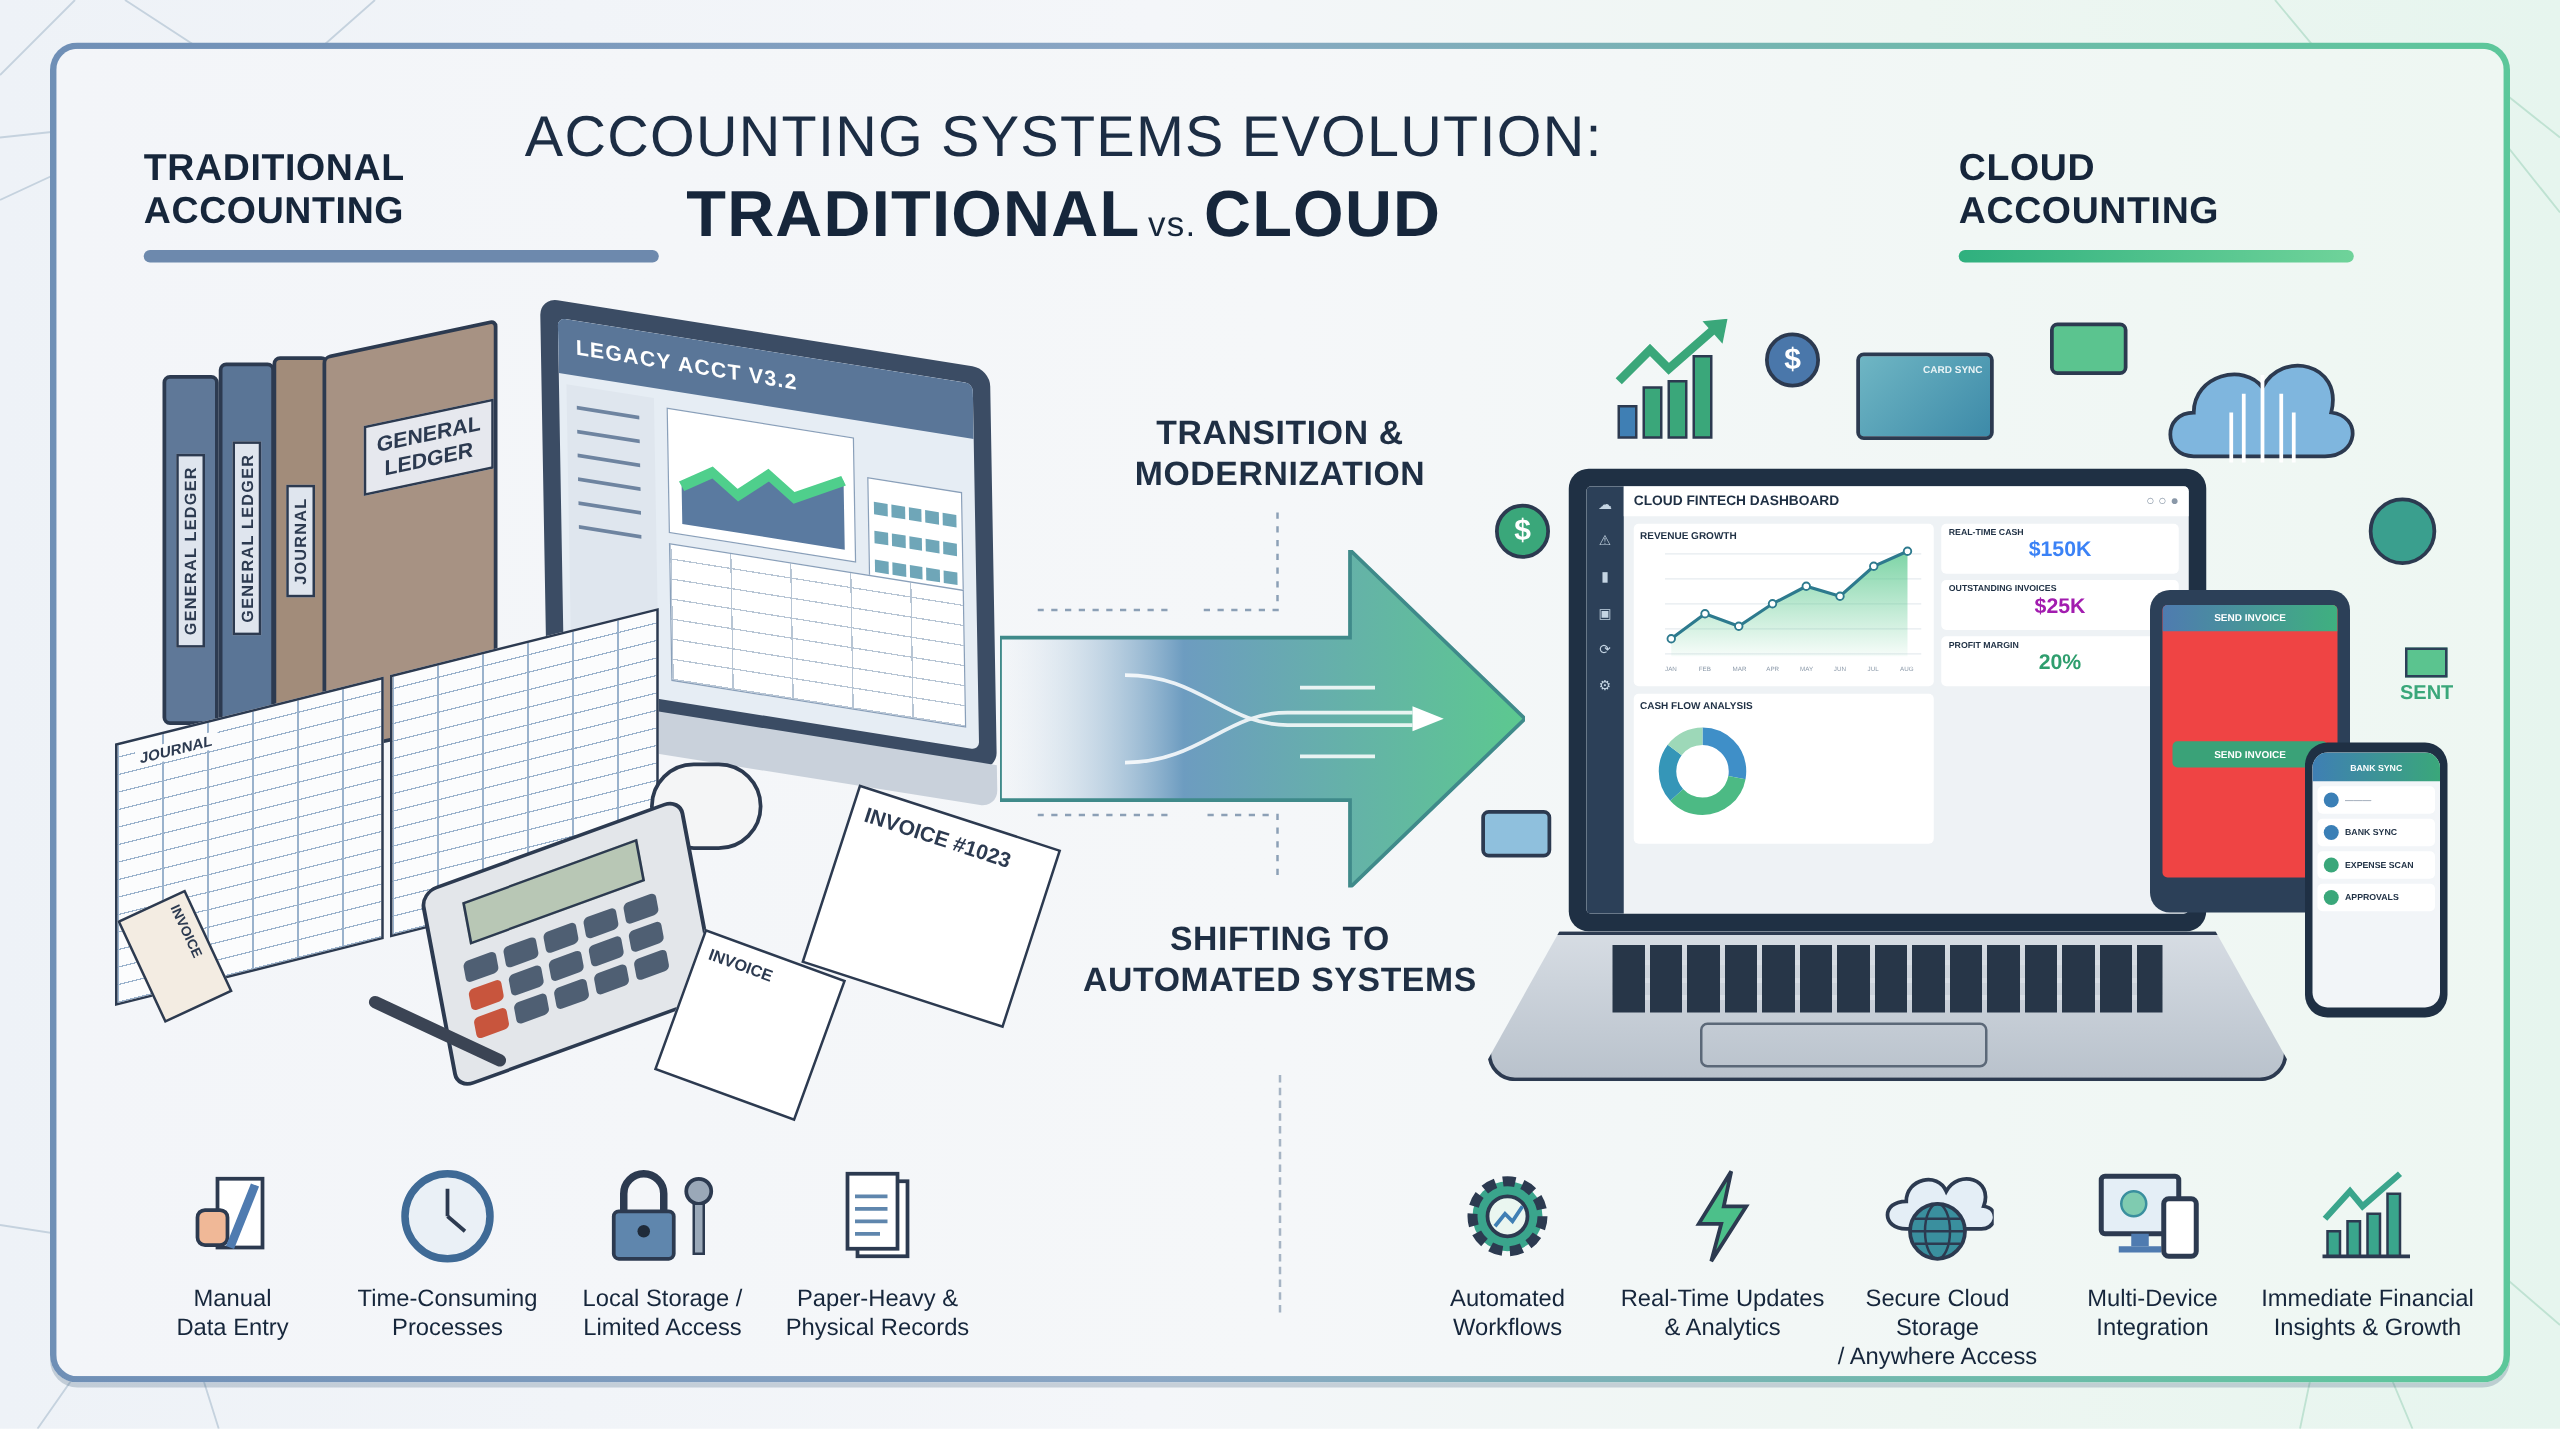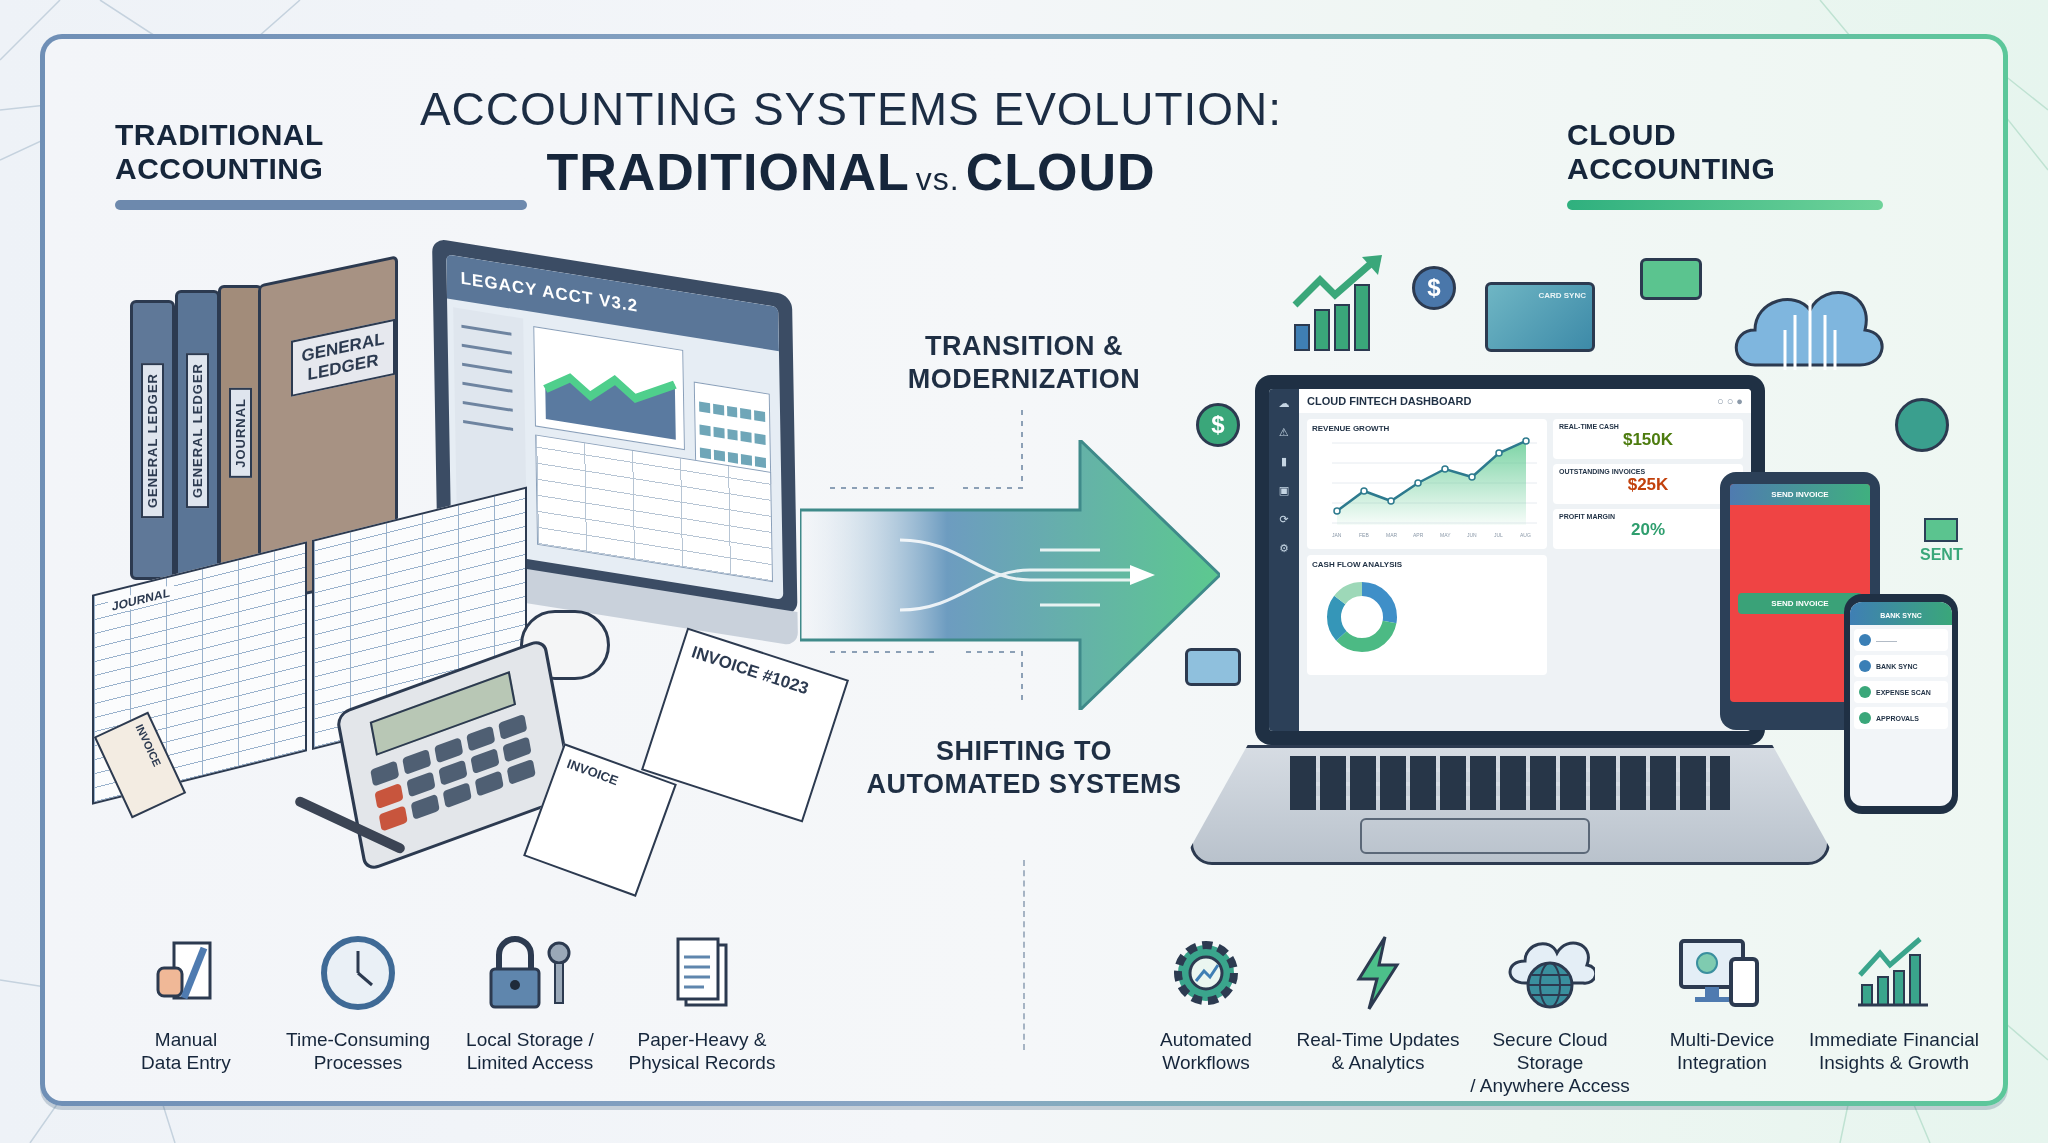--- a/index.html
+++ b/index.html
@@ -21,21 +21,21 @@
   }
   .section-head { position: absolute; font-weight: 700; font-size: 30px; letter-spacing: 0.5px; color: #16263b; }
   .section-head .bar { display: block; height: 10px; border-radius: 6px; margin-top: 14px; }
   .head-left { left: 115px; top: 118px; width: 412px; }
   .head-left .bar { background: #6d89ad; }
   .head-right { left: 1567px; top: 118px; width: 316px; }
   .head-right .bar { background: linear-gradient(90deg, #2fb07e, #6fd39a); }
   .title { position: absolute; left: 16px; width: 1670px; top: 82px; text-align: center; }
   .title .l1 { font-size: 46px; font-weight: 400; letter-spacing: 1px; color: #1c2d44; }
   .title .l2 { font-size: 52px; font-weight: 700; letter-spacing: 1px; color: #16263b; margin-top: 6px; }
-  .title .l2 .vs { font-size: 32px; font-weight: 400; margin: 0 6px; }
+  .title .l2 .vs { font-size: 28px; font-weight: 400; margin: 0 6px; }
 
   .mid-label { position: absolute; width: 320px; text-align: center; font-weight: 700; font-size: 27px; letter-spacing: 0.5px; color: #1f2f44; line-height: 33px; }
   .mid-top { left: 864px; top: 330px; }
   .mid-bot { left: 864px; top: 735px; }
 
   
   .monitor { position: absolute; left: 432px; top: 238px; width: 360px; height: 390px; transform: skewY(10deg) rotate(-1deg); transform-origin: left top; }
   .monitor .bezel { position: absolute; inset: 0 0 70px 0; background: #3b4c64; border-radius: 14px; padding: 14px; }
   .monitor .screen { width: 100%; height: 100%; background: #e6edf4; border-radius: 6px; overflow: hidden; position: relative; }
   .monitor .screen .hdr { background: #5a7698; color: #fff; font-size: 17px; font-weight: 700; padding: 12px 14px; letter-spacing: 1px; }
@@ -353,25 +353,25 @@
                 <text x="128" y="104">MAY</text>
                 <text x="155" y="104">JUN</text>
                 <text x="182" y="104">JUL</text>
                 <text x="208" y="104">AUG</text>
             </g>
           </svg>
         </div>
         <div class="kpis">
           <div class="kpi">
               <div class="k">REAL-TIME CASH</div>
-              <div class="v" style="color:#4d7c0f">$150K</div>
+              <div class="v" style="color:#3b82f6">$150K</div>
             </div>
           <div class="kpi">
               <div class="k">OUTSTANDING INVOICES</div>
-              <div class="v" style="color:#c2410c">$25K</div>
+              <div class="v" style="color:#a21caf">$25K</div>
             </div>
           <div class="kpi">
               <div class="k">PROFIT MARGIN</div>
               <div class="v" style="color:#2f9e6e">20%</div>
             </div>
         </div>
         <div class="card">
           <div class="ct">CASH FLOW ANALYSIS</div>
           <svg width="100" height="92" viewBox="0 0 100 92">
             <circle cx="50" cy="48" r="28" fill="none" stroke="#3f8fc8" stroke-width="14" stroke-dasharray="49 176" transform="rotate(-90 50 48)"></circle>

